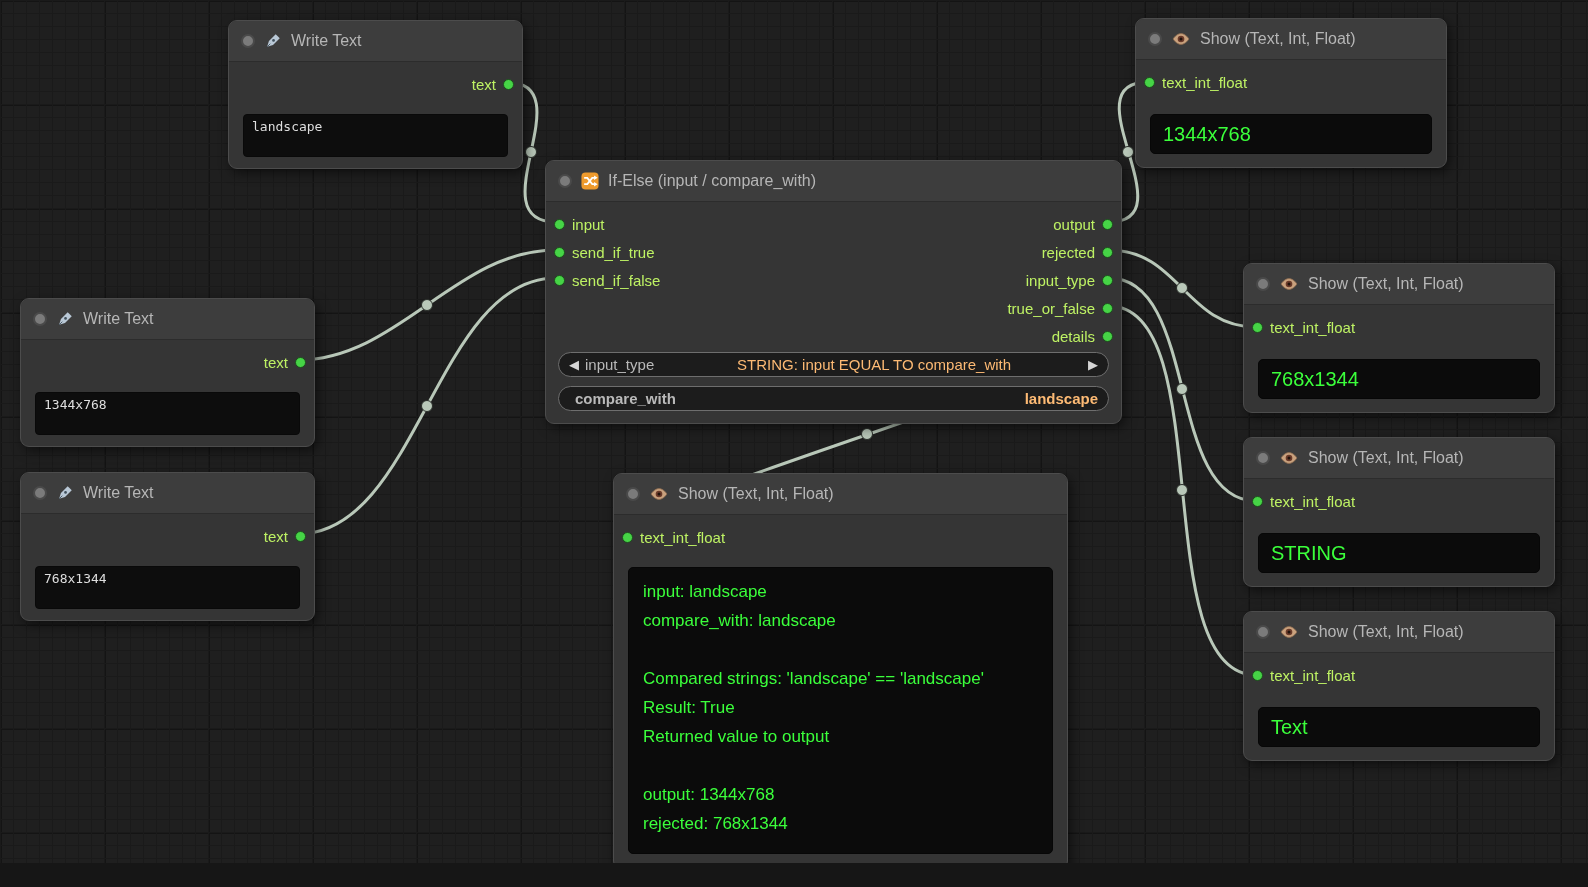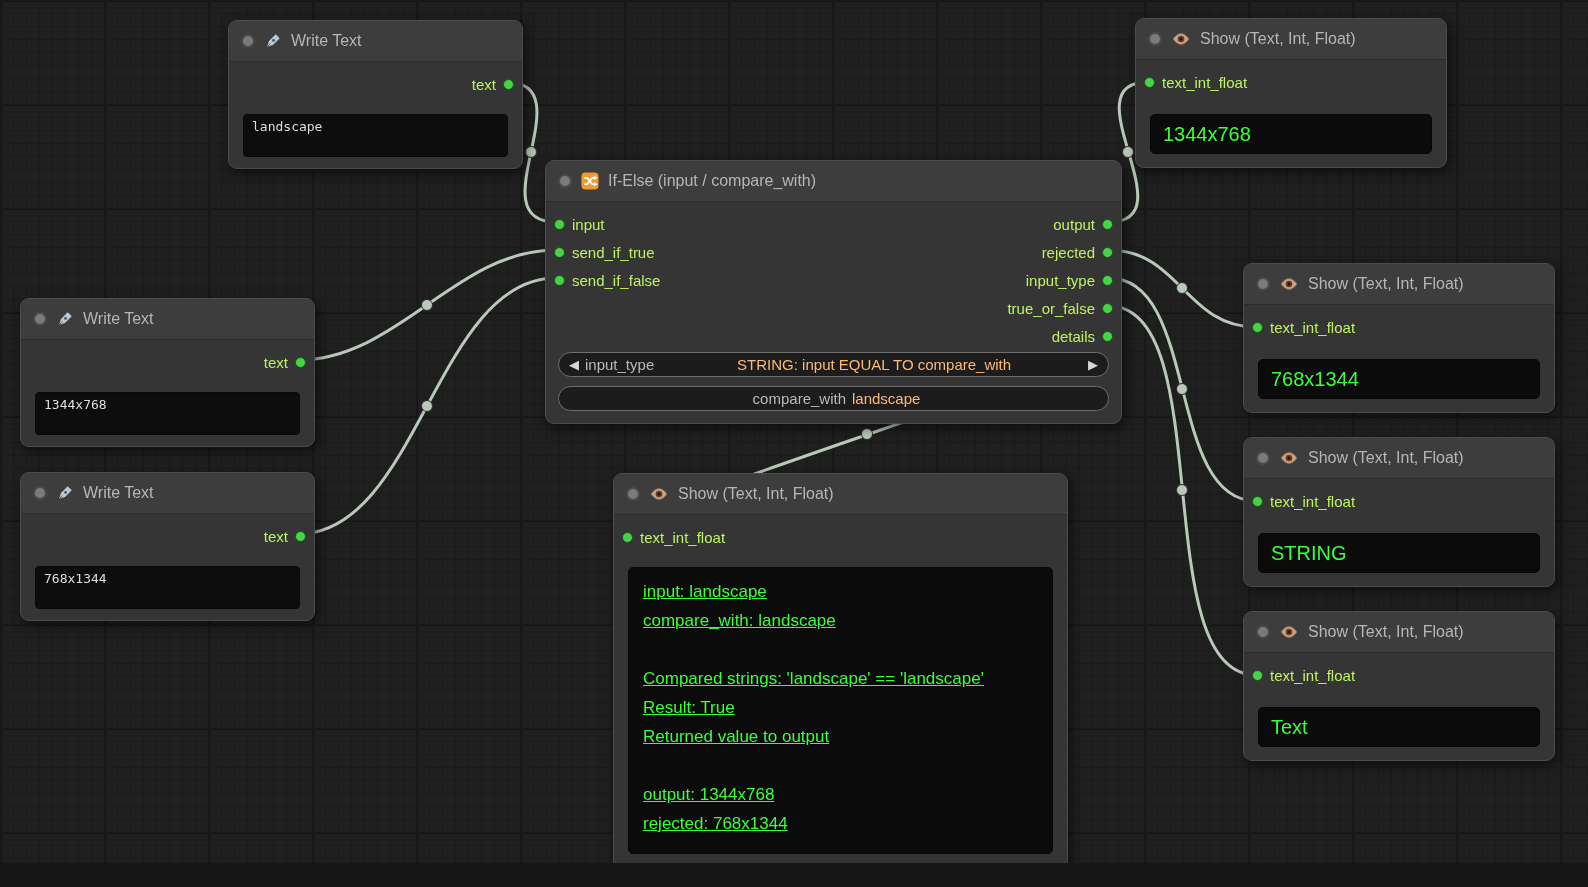--- a/index.html
+++ b/index.html
@@ -55,37 +55,36 @@
   .cols{display:flex;justify-content:space-between;}
   .col{display:flex;flex-direction:column;text-align:center;}
 
   .widget{
     height:25px;box-sizing:border-box;background:var(--widget_bg);
     border:1px solid #6e6e6e;border-radius:13px;
     display:flex;align-items:center;font-size:15px;color:#e2e2e2;
     padding:0 10px;overflow:hidden;white-space:nowrap;
   }
   .widget.combo{margin:2px 12px 0;}
-  .widget.field{margin:9px 12px 0;justify-content:center;}
+  .widget.field{margin:9px 12px 0;justify-content:space-between;font-weight:bold;}
   .widget .w-label{color:#b9b9b9;margin:0 6px;}
   .widget .w-value{flex:1;text-align:center;color:#fdba74;}
   .widget .arrow{color:#d6d6d6;font-size:13px;flex:none;}
   .widget.field .w-value{flex:none;text-align:right;}
 
   .show-value{
     margin:18px 14px 0;height:40px;box-sizing:border-box;
     background:var(--display_bg);border-radius:5px;border:1px solid #070707;
     color:var(--green_text);font-size:20px;display:flex;align-items:center;
     padding:0 12px;overflow:hidden;white-space:nowrap;
   }
   .show-value.multiline{
     margin-top:16px;height:287px;display:block;
     font-size:17px;line-height:29px;padding:9px 14px;
     white-space:pre-wrap;
-    text-decoration:underline;
   }
 </style>
 </head>
 <body>
 
 <div id="canvas">
 
   <svg class="links" width="1588" height="887">
     <path class="link" d="M506,82 C586,82 476,222 556,222"></path>
     <path class="link" d="M298,360 C398,360 456,250 556,250"></path>

